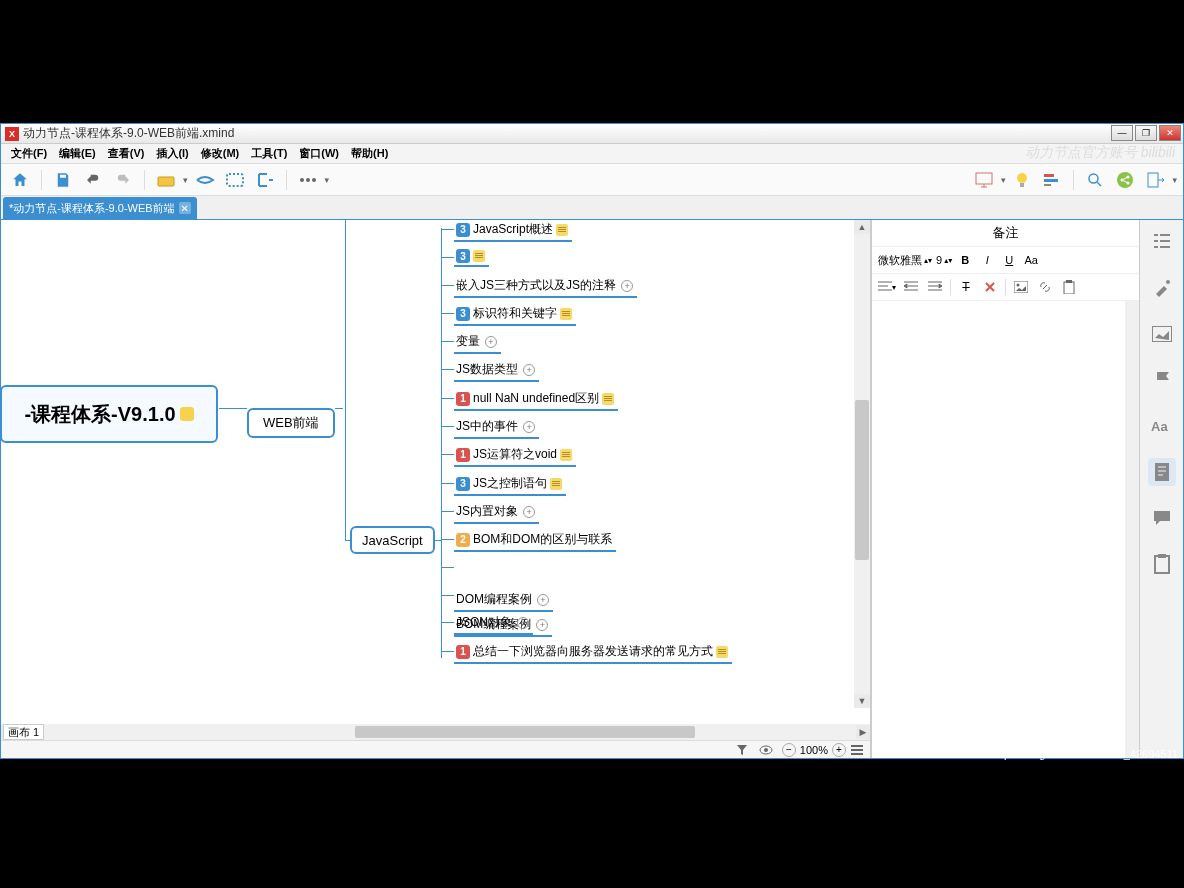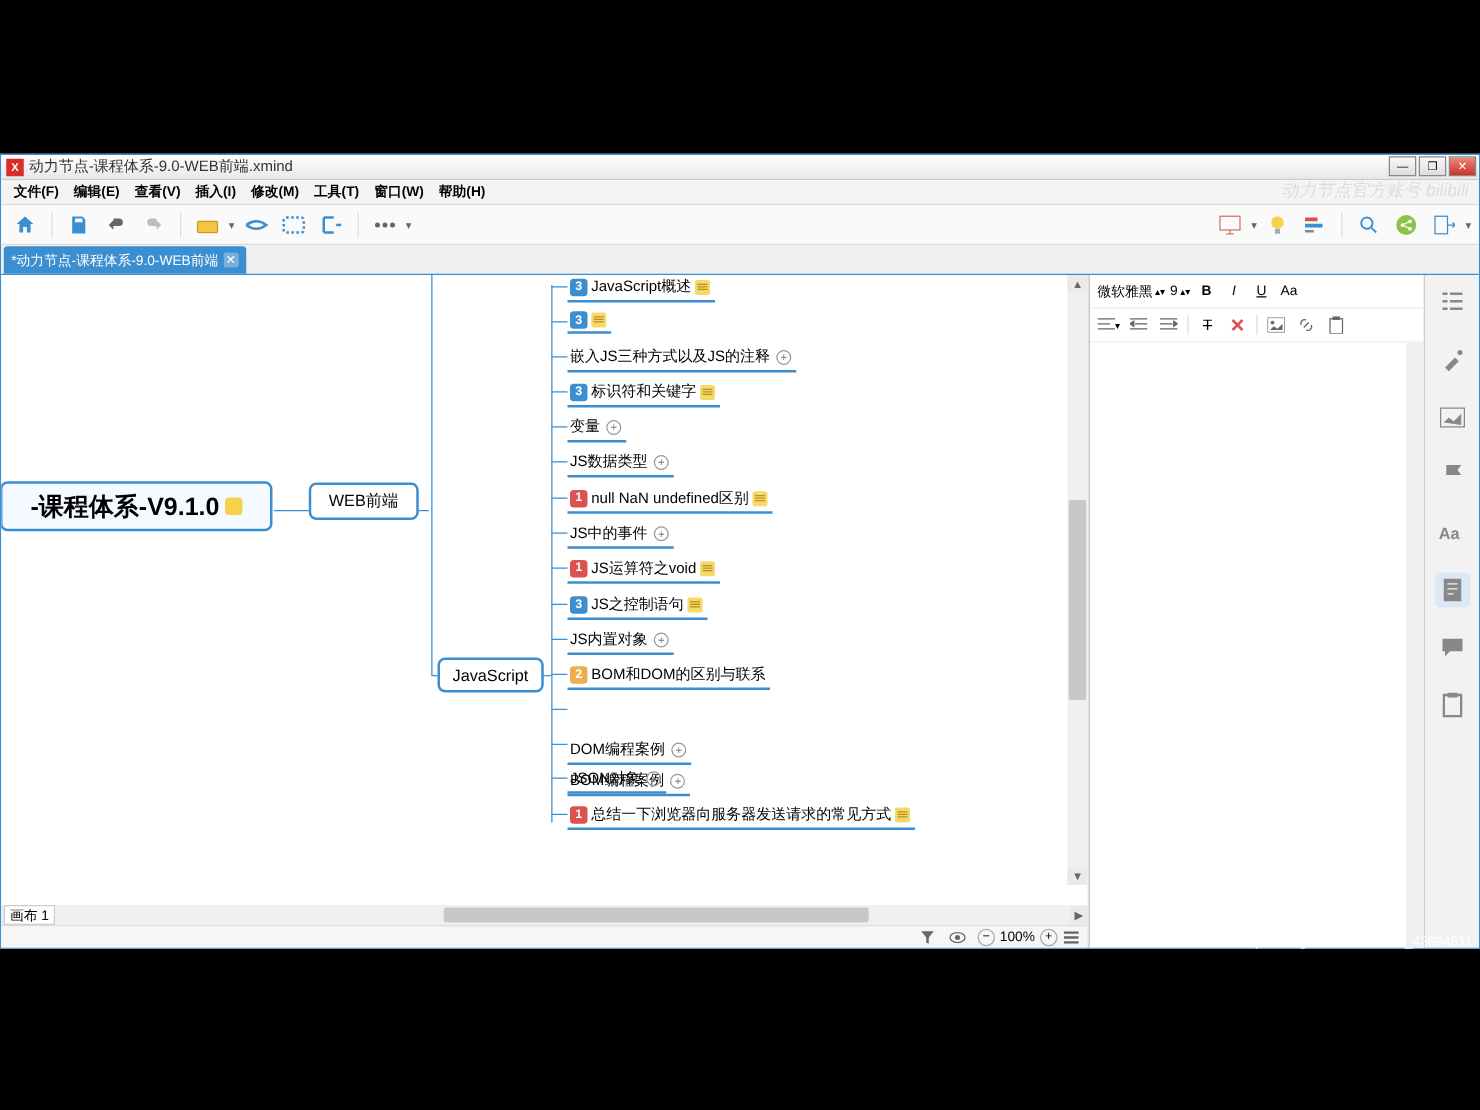--- a/index.html
+++ b/index.html
@@ -30,22 +30,22 @@
 .scroll-h { height: 16px; background: #f0f0f0; position: relative; display: flex; align-items: center; }
 .scroll-h-arr { width: 14px; height: 14px; background: #eaeaea; text-align: center; font-size: 9px; line-height: 14px; color: #666; }
 .scroll-h-track { flex: 1; position: relative; height: 14px; }
 .scroll-h-thumb { position: absolute; top: 1px; bottom: 1px; left: 340px; width: 340px; background: #c8c8c8; border-radius: 2px; }
 .sheet-label { position: absolute; left: 2px; top: 0; font-size: 11px; background: #fff; padding: 0 4px; border: 1px solid #ccc; }
 .statusbar-low { height: 18px; background: #f6f6f6; border-top: 1px solid #ddd; display: flex; align-items: center; padding: 0 6px; gap: 8px; justify-content: flex-end; font-size: 11px; }
 .zoom-ctl { display: flex; align-items: center; gap: 4px; }
 .zoom-btn { width: 14px; height: 14px; border: 1px solid #aaa; border-radius: 7px; text-align: center; line-height: 12px; font-size: 10px; cursor: pointer; }
 
 .node { position: absolute; border: 2px solid #3b8ed0; background: #fff; border-radius: 6px; padding: 2px 8px; font-size: 13px; display: flex; align-items: center; gap: 4px; white-space: nowrap; }
-.node.root { left: -1px; top: 165px; width: 218px; height: 40px; font-size: 20px; font-weight: bold; justify-content: center; background: #f4faff; }
-.node.web { left: 246px; top: 166px; height: 30px; padding: 2px 14px; }
+.node.root { left: -1px; top: 165px; width: 218px; height: 58px; font-size: 20px; font-weight: bold; justify-content: center; background: #f4faff; }
+.node.web { left: 246px; top: 188px; height: 30px; padding: 2px 14px; }
 .node.js { left: 349px; top: 306px; height: 28px; padding: 2px 10px; border-width: 2px; }
 .topic { position: absolute; border-bottom: 2px solid #3b8ed0; padding: 1px 4px 2px 2px; font-size: 12px; display: flex; align-items: center; gap: 3px; white-space: nowrap; }
 .prio { width: 14px; height: 14px; border-radius: 3px; color: #fff; font-size: 10px; font-weight: bold; display: flex; align-items: center; justify-content: center; }
 .note-ic { width: 12px; height: 12px; background: #f6d96b; border-radius: 2px; position: relative; }
 .note-ic::after { content:""; position:absolute; left:2px; right:2px; top:3px; height:1px; background:#b89020; box-shadow:0 2px #b89020,0 4px #b89020; }
 .plus-ic { width: 12px; height: 12px; border: 1px solid #999; border-radius: 6px; font-size: 9px; line-height: 10px; text-align: center; color: #777; margin-left: 2px; cursor: pointer; }
 
 .conn { position: absolute; background: #3b8ed0; }
 .conn.h { height: 1px; }
 .conn.v { width: 1px; }
@@ -349,20 +349,21 @@
                 <rect width="12" height="2" y="0" fill="#666"></rect>
                 <rect width="12" height="2" y="4" fill="#666"></rect>
                 <rect width="12" height="2" y="8" fill="#666"></rect>
               </svg>
             </div>
         </div>
       </div>
     </div>
 
     <div class="notes-panel">
+      <div class="notes-title">备注</div>
       <div class="notes-tools">
         <div class="nt-sel">
             <span>微软雅黑</span>
             <span style="font-size:8px">▴▾</span>
           </div>
         <div class="nt-sel">
             <span>9</span>
             <span style="font-size:8px">▴▾</span>
           </div>
         <div class="nt-btn">

